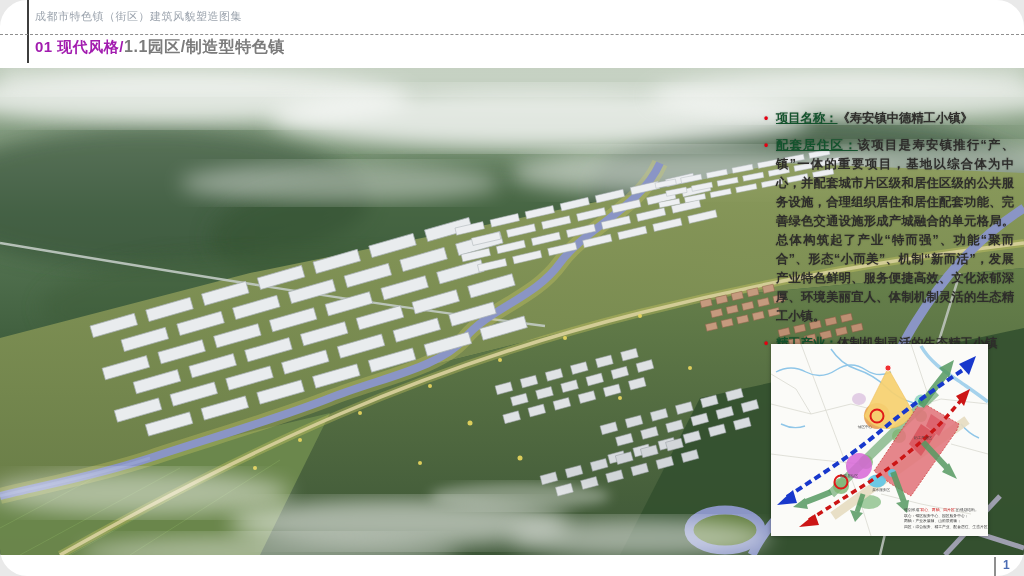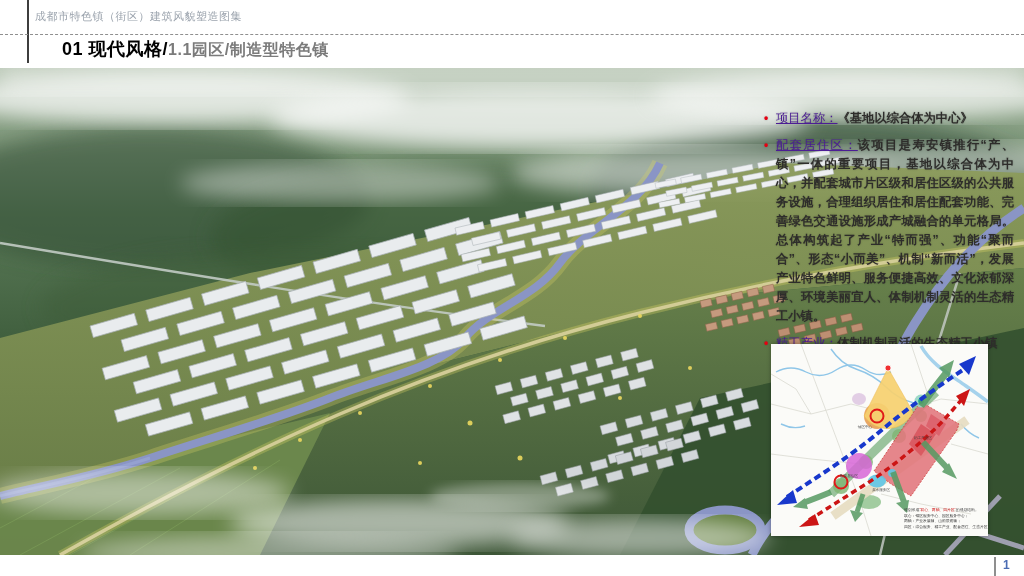--- a/index.html
+++ b/index.html
@@ -1,33 +1,33 @@
 <!DOCTYPE html>
 <html><head>
 <meta charset="utf-8">
 <style>
   html,body{margin:0;padding:0;background:#e9e9e9;}
   .page{position:relative;width:1024px;height:576px;background:#ffffff;overflow:hidden;
-        font-family:"Liberation Sans","DejaVu Sans",sans-serif;}
+        font-family:"Liberation Sans","DejaVu Sans",sans-serif;border-radius:27px;}
   
   .vrule{position:absolute;left:27px;top:0;width:2px;height:63px;background:#3d3d3d;}
   .catalog{position:absolute;left:35px;top:9px;font-size:11px;color:#9ba3ad;letter-spacing:.5px;}
   .dashline{position:absolute;left:0;top:34px;width:1024px;border-top:1px dashed #8f8f8f;}
   .titlebar{position:absolute;left:35px;top:37px;white-space:nowrap;}
-  .title-main{font-size:18px;font-weight:bold;color:#000000;letter-spacing:.5px;margin-left:27px;}
+  .title-main{font-size:15px;font-weight:bold;color:#a21caf;letter-spacing:.5px;}
   .title-sub{font-size:16px;font-weight:bold;color:#7b7b7b;letter-spacing:.5px;}
   
   .scene{position:absolute;left:0;top:68px;width:1024px;height:487px;display:block;}
   
   .info{position:absolute;left:776px;top:109px;width:238px;color:#2e2d2b;
         font-size:12.3px;line-height:19px;font-weight:bold;text-align:justify;
         text-shadow:0 0 2px rgba(0,0,0,.25);}
   .info .item{position:relative;padding-left:0;margin-bottom:8px;}
   .bullet{position:absolute;left:-12px;top:0;color:#e60012;font-size:12px;}
-  .lbl{color:#4c1d95;text-decoration:underline;font-weight:normal;}
+  .lbl{color:#14532d;text-decoration:underline;font-weight:bold;}
   
   .mapinset{position:absolute;left:771px;top:344px;width:217px;height:192px;display:block;
             box-shadow:0 0 4px rgba(0,0,0,.35);}
   
   .footer-bar{position:absolute;left:994px;top:557px;width:2px;height:19px;background:#8f8f8f;}
   .pageno{position:absolute;left:1003px;top:558px;font-size:12px;font-weight:bold;color:#4a6cb3;}
 </style>
 </head>
 <body>
 
@@ -202,21 +202,21 @@
       <ellipse cx="400" cy="455" rx="170" ry="24" opacity=".55" filter="url(#b10)"></ellipse>
       <ellipse cx="640" cy="470" rx="130" ry="20" opacity=".5" filter="url(#b10)"></ellipse>
       <ellipse cx="270" cy="485" rx="190" ry="18" opacity=".4" filter="url(#b10)"></ellipse>
       <ellipse cx="520" cy="428" rx="90" ry="13" opacity=".35" filter="url(#b6)"></ellipse>
     </g>
   </svg>
 
   <div class="info">
     <div class="item">
       <span class="bullet">•</span>
-      <span class="lbl">项目名称：</span><span>《基地以综合体为中心》</span>
+      <span class="lbl">项目名称：</span><span>《寿安镇中德精工小镇》</span>
     </div>
     <div class="item">
       <span class="bullet">•</span>
       <span class="lbl">配套居住区：</span><span>该项目是寿安镇推行“产、镇”一体的重要项目，基地以综合体为中心，并配套城市片区级和居住区级的公共服务设施，合理组织居住和居住配套功能、完善绿色交通设施形成产城融合的单元格局。总体构筑起了产业“特而强”、功能“聚而合”、形态“小而美”、机制“新而活”，发展产业特色鲜明、服务便捷高效、文化浓郁深厚、环境美丽宜人、体制机制灵活的生态精工小镇。</span>
     </div>
     <div class="item">
       <span class="bullet">•</span>
       <span class="lbl">精工产业：</span><span>体制机制灵活的生态精工小镇</span>
     </div>
   </div>

